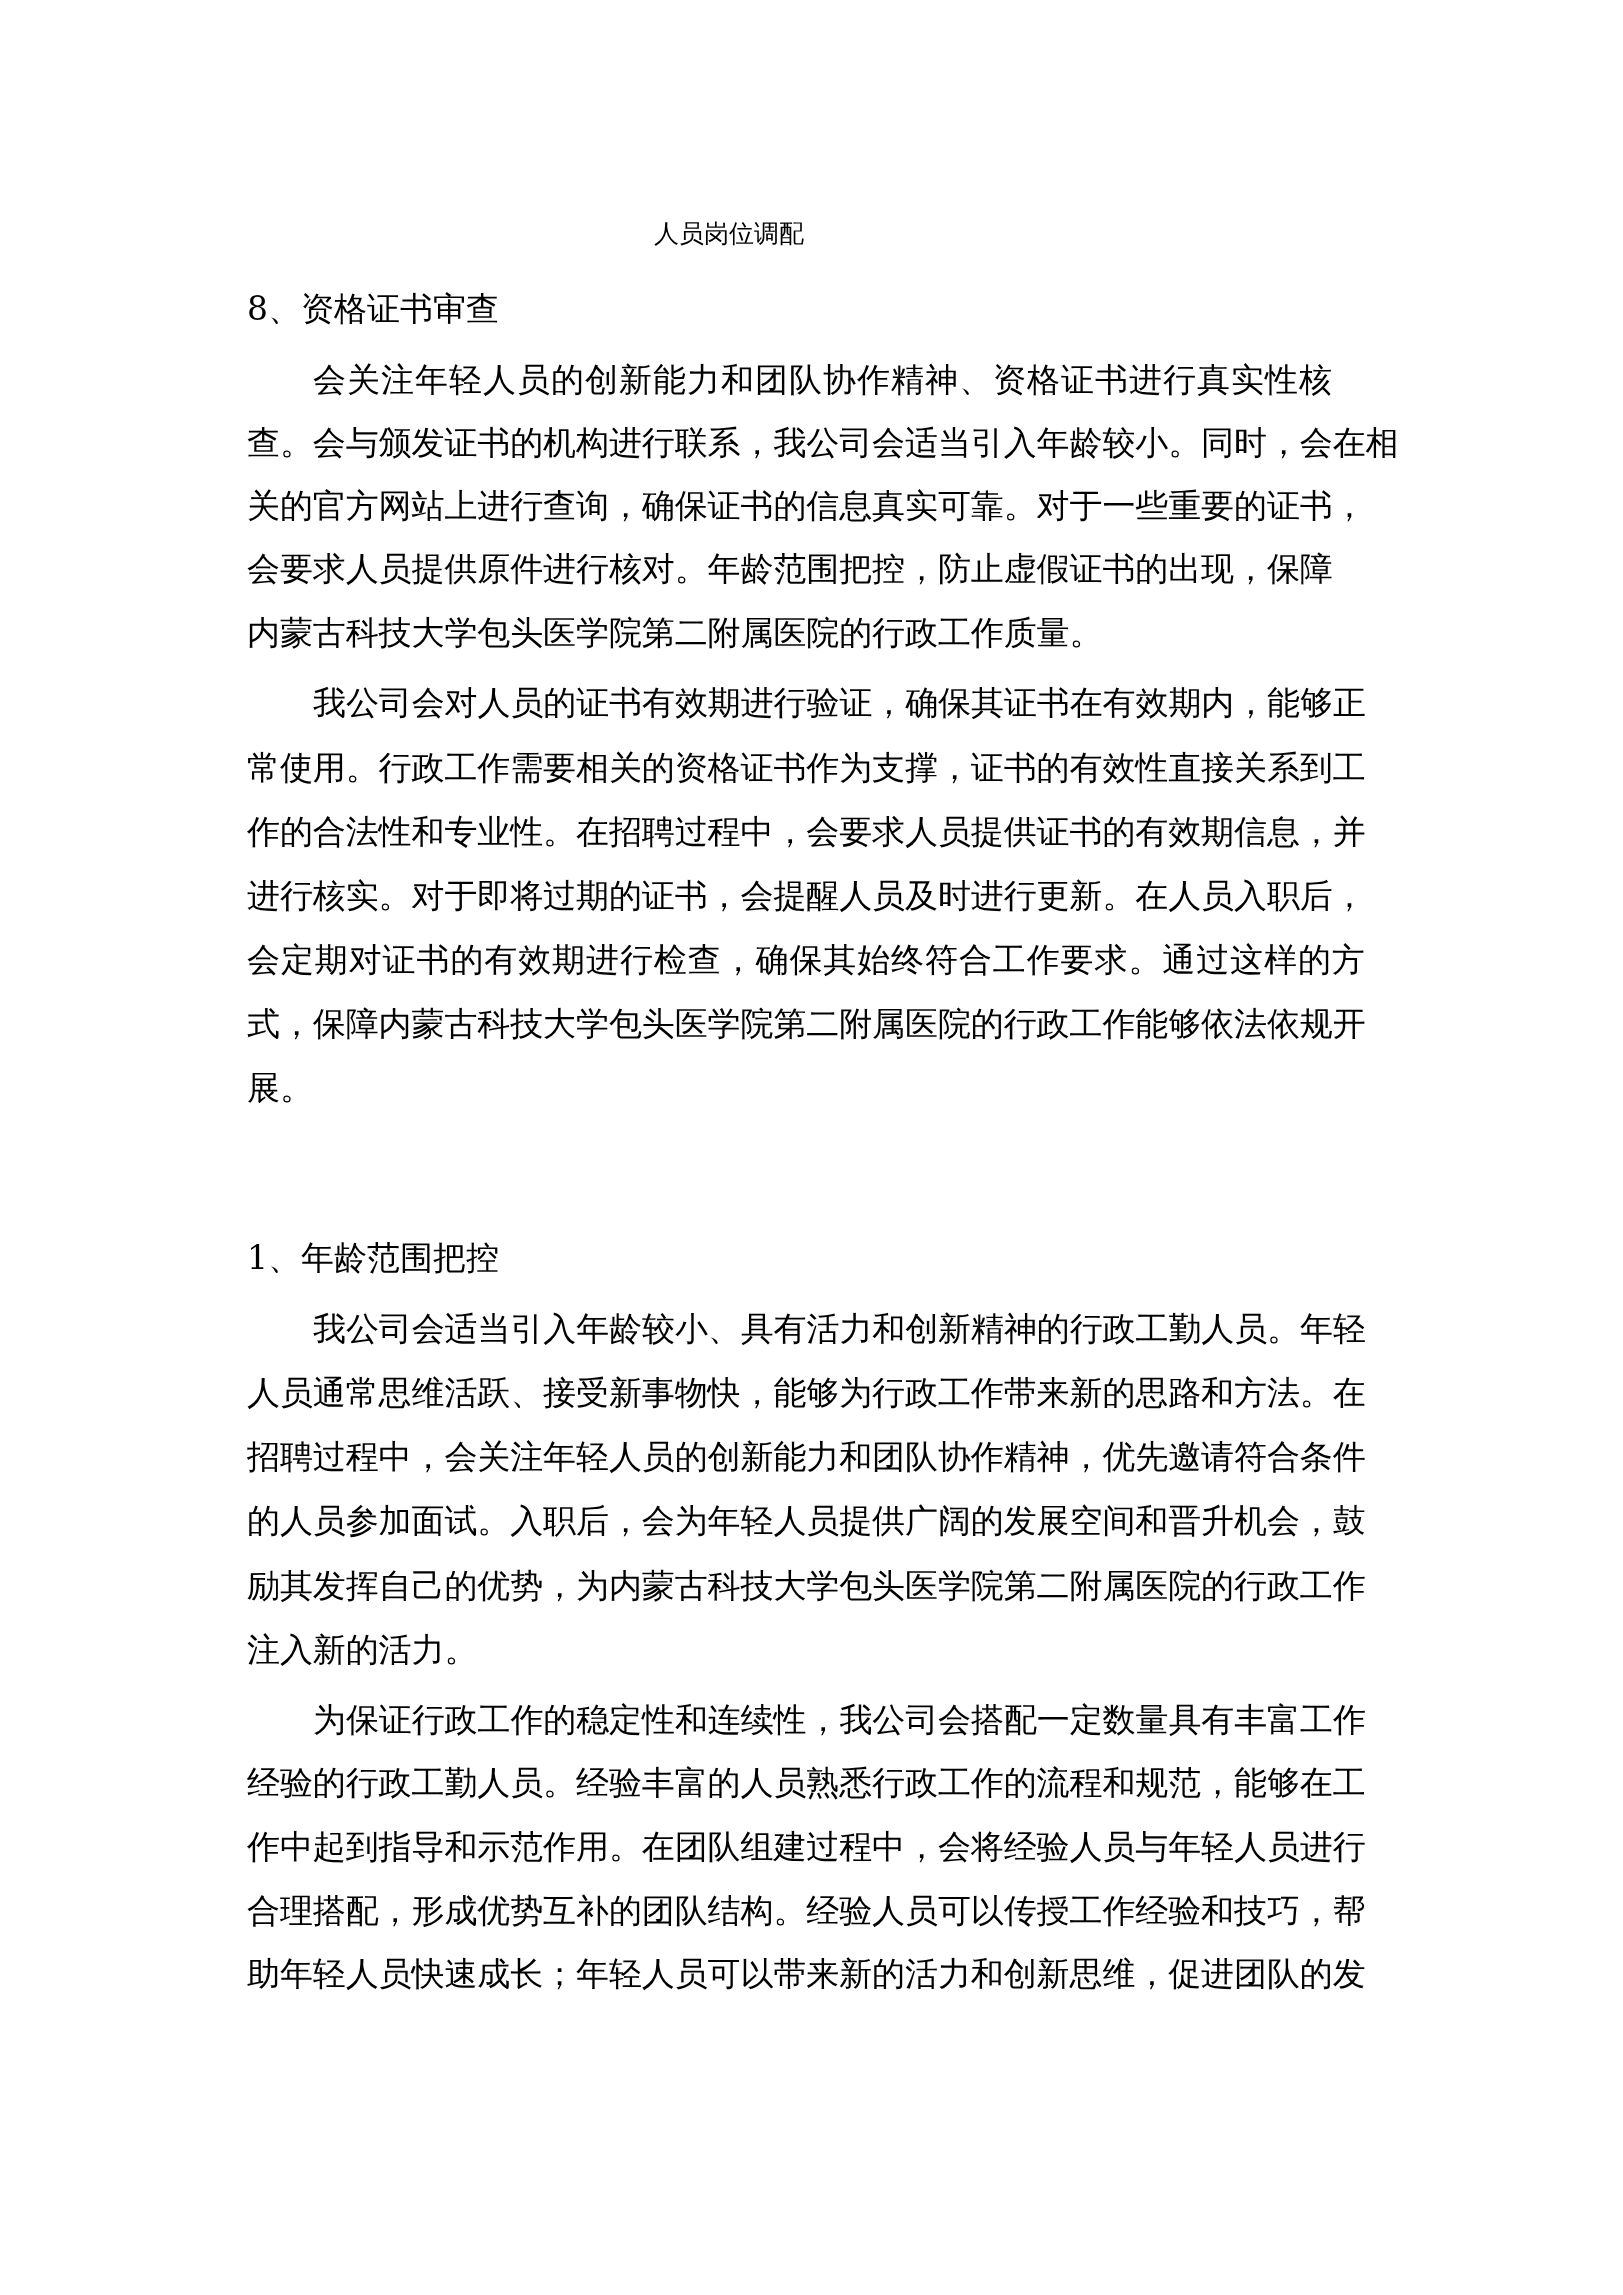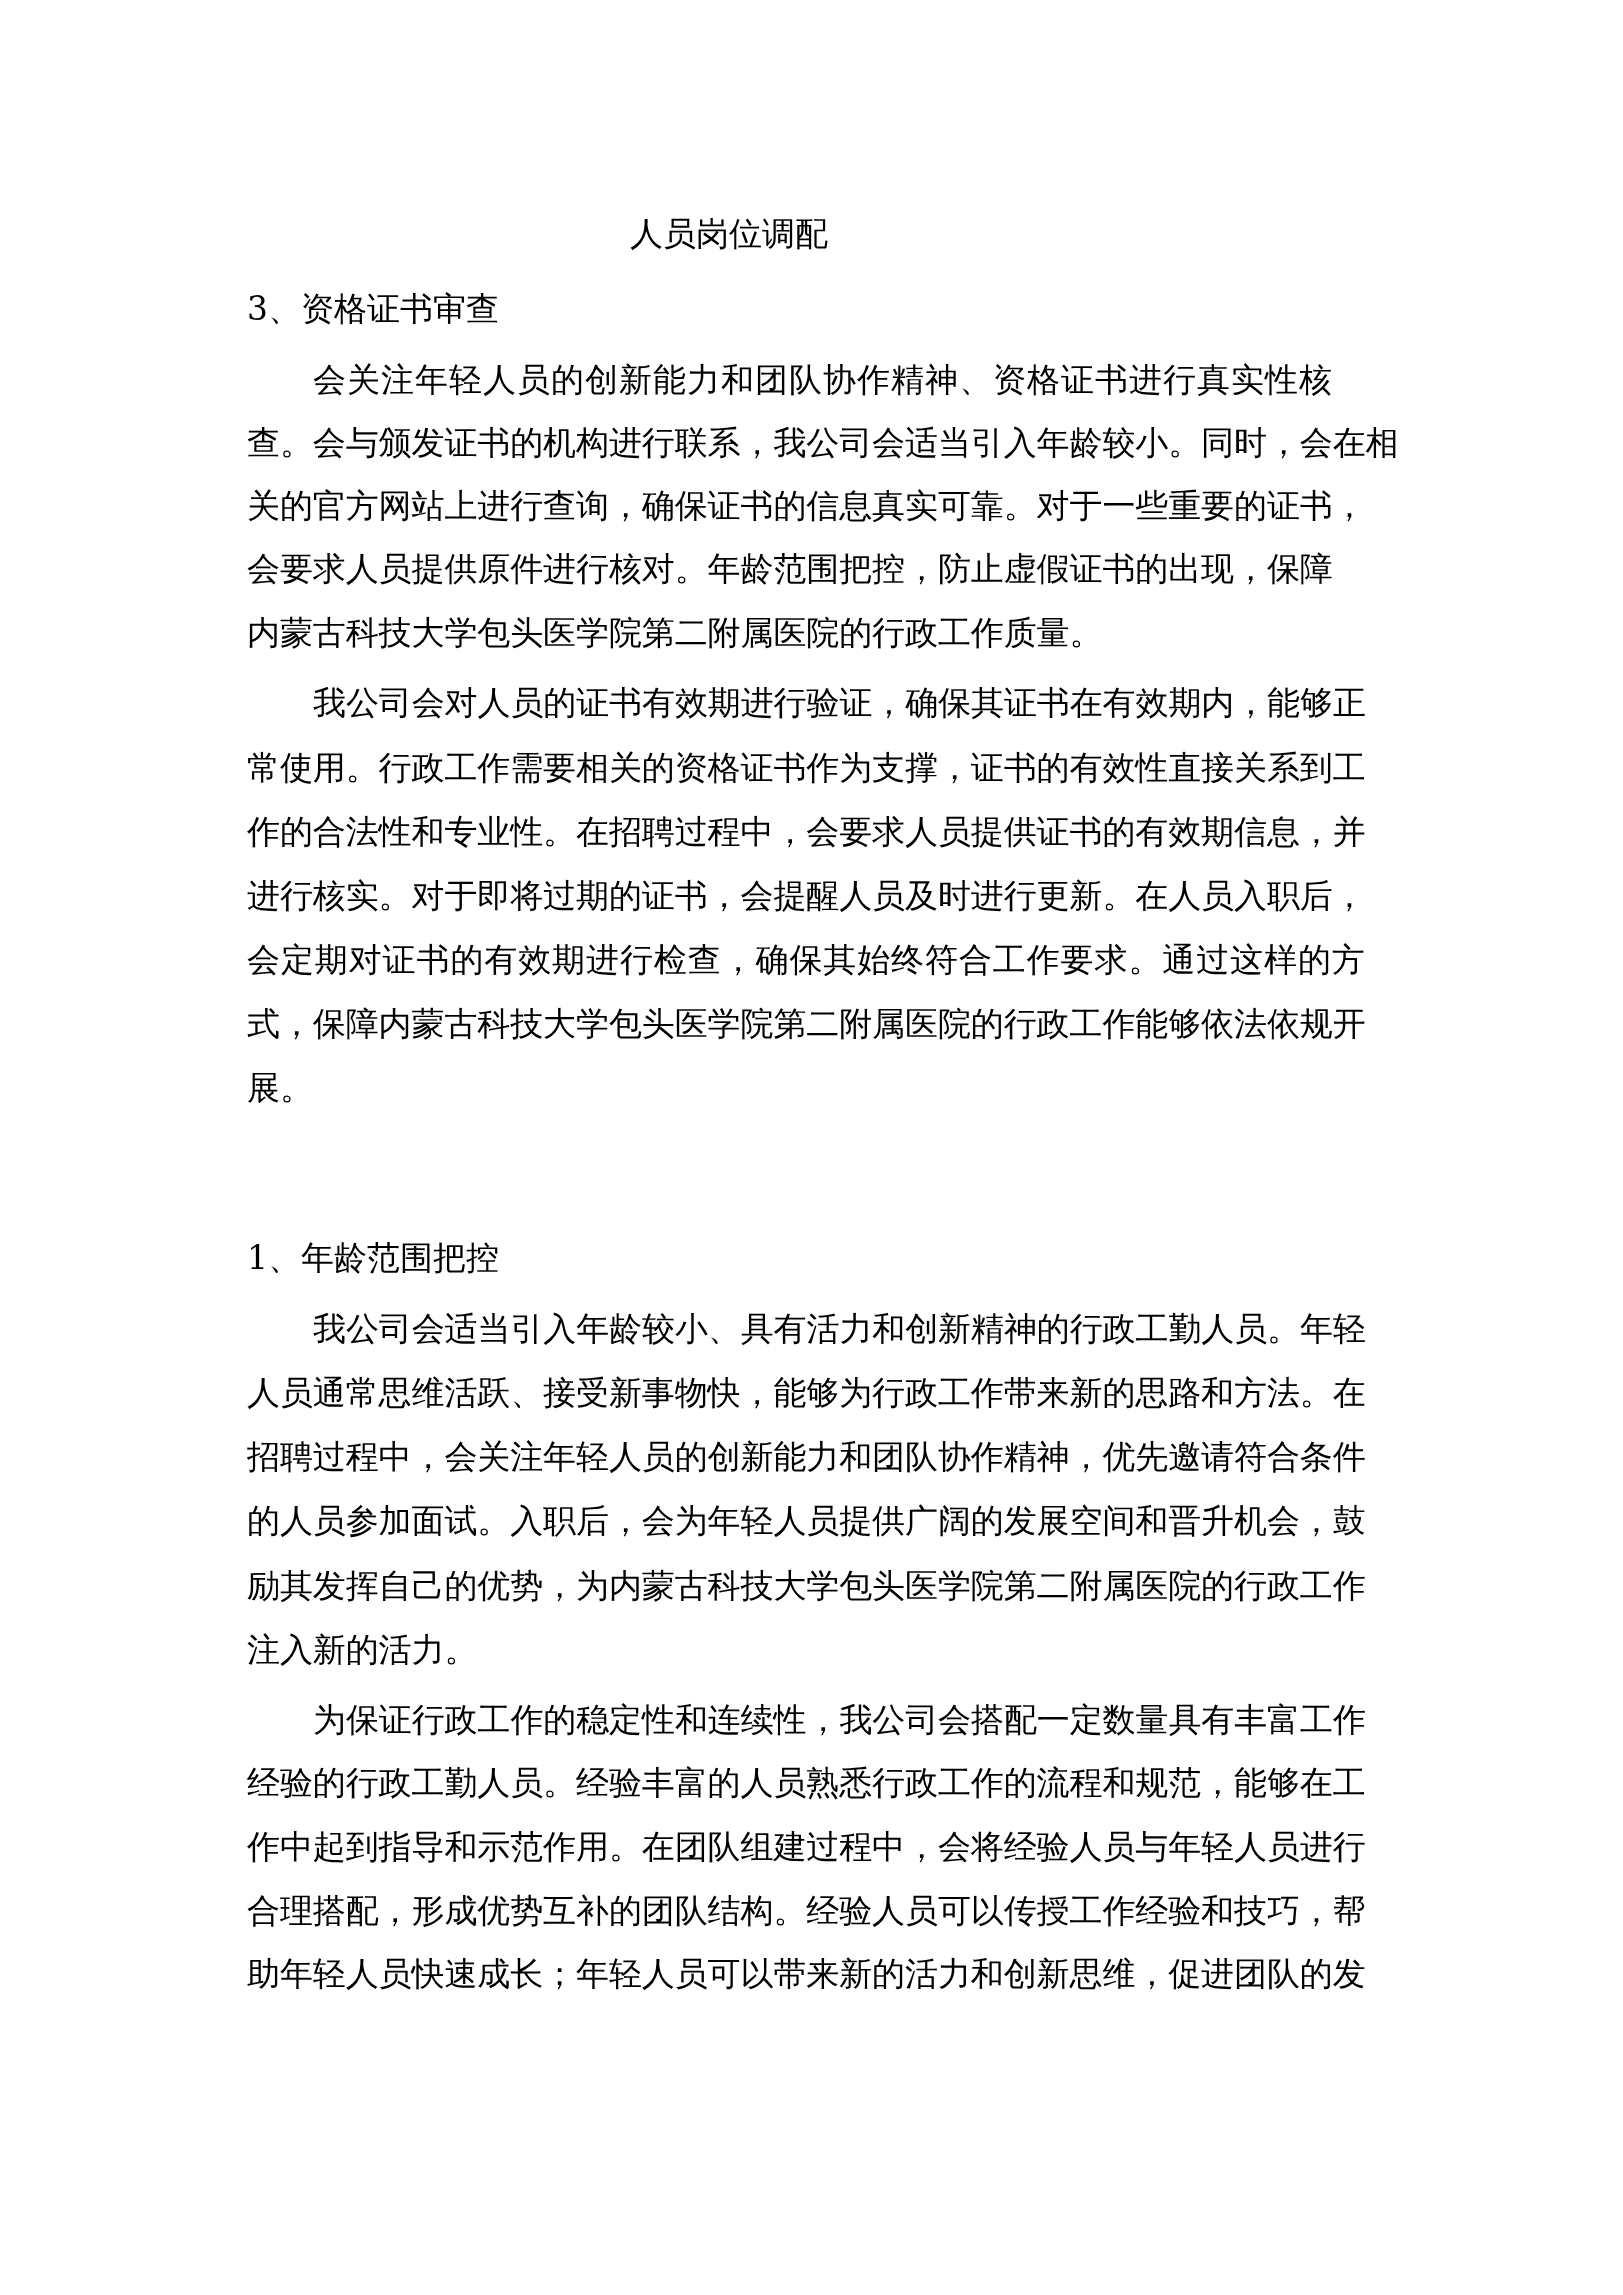--- a/index.html
+++ b/index.html
@@ -43,21 +43,21 @@
     }
     .line.indent {
       left: 313px;
       width: 1043px;
     }
     .doc-title {
       position: absolute;
       left: 0;
       width: 1458px;
       text-align: center;
-      font-size: 33px;
+      font-size: 25px;
       height: 52px;
       line-height: 52px;
       margin-top: -26px;
       white-space: nowrap;
     }
     .sub-heading {
       position: absolute;
       left: 247px;
       font-size: 33px;
       height: 52px;
@@ -75,21 +75,21 @@
       white-space: nowrap;
     }
   </style>
 </head>
 <body>
 
 <div class="page">
 
   <div class="doc-title" style="top:234px;">人员岗位调配</div>
 
-  <div class="sub-heading" style="top:309px;">3、资格证书审查</div>
+  <div class="sub-heading" style="top:309px;">8、资格证书审查</div>
 
   <div>
     <div class="line full indent" style="top: 380px; text-align: left; text-align-last: auto;"><span style="white-space: nowrap; letter-spacing: 1px; display: inline-block; width: 1044px;">会关注年轻人员的创新能力和团队协作精神、资格证书进行真实性核</span></div>
     <div class="line full" style="top: 443px; text-align: left; text-align-last: auto;"><span style="white-space: nowrap; letter-spacing: -0.1px; display: inline-block; width: 1108px;">查。会与颁发证书的机构进行联系，我公司会适当引入年龄较小。同时，会在相</span></div>
     <div class="line full" style="top: 506px; text-align: left; text-align-last: auto;"><span style="white-space: nowrap; letter-spacing: -0.1px; display: inline-block; width: 1108px;">关的官方网站上进行查询，确保证书的信息真实可靠。对于一些重要的证书，</span></div>
     <div class="line full" style="top: 569px; text-align: left; text-align-last: auto;"><span style="white-space: nowrap; letter-spacing: -0.1px; display: inline-block; width: 1108px;">会要求人员提供原件进行核对。年龄范围把控，防止虚假证书的出现，保障</span></div>
     <div class="line last" style="top:633px;"><span style="white-space: nowrap; letter-spacing: -0.1px;">内蒙古科技大学包头医学院第二附属医院的行政工作质量。</span></div>
   </div>
 
   <div>

